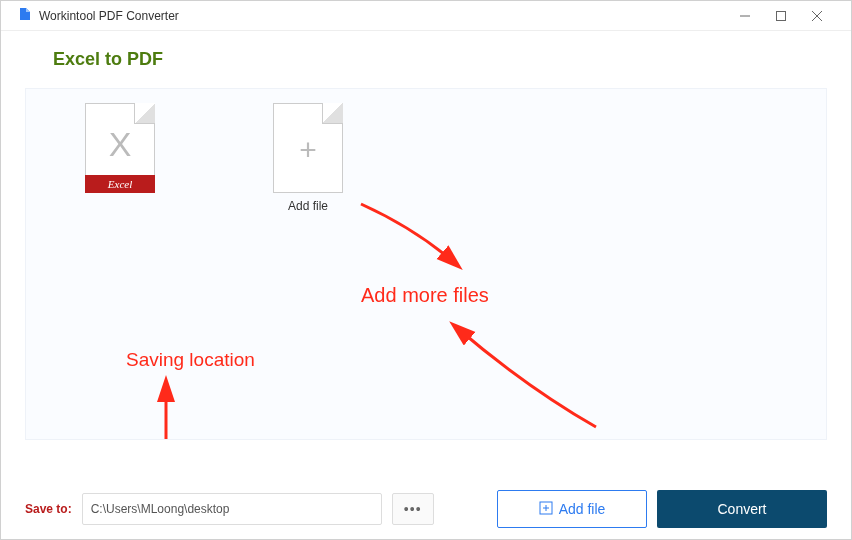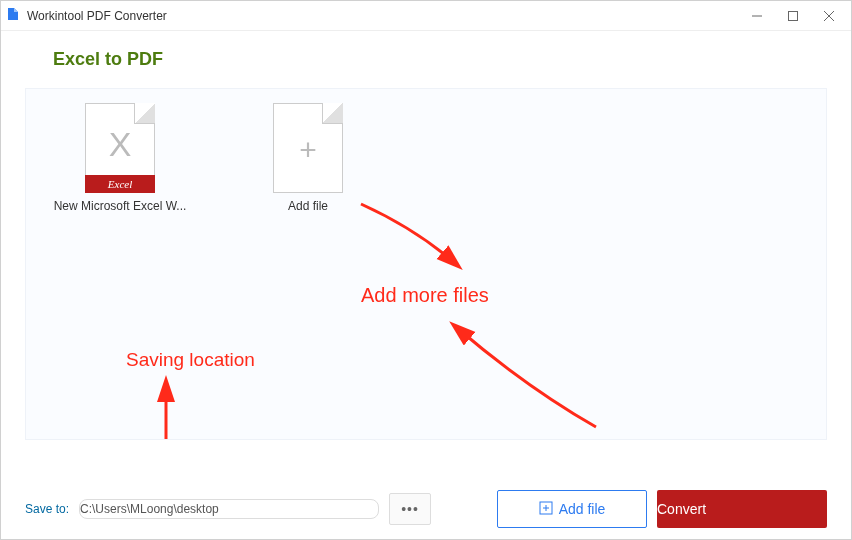--- a/index.html
+++ b/index.html
@@ -1,41 +1,41 @@
 <!DOCTYPE html>
 <html><head>
 <meta charset="utf-8">
 <style>
   * { box-sizing: border-box; margin: 0; padding: 0; font-family: "Segoe UI", Arial, sans-serif; }
   body { background: #f0f0f0; width: 852px; height: 540px; overflow: hidden; }
   .window { width: 852px; height: 540px; background: #fff; border: 1px solid #d0d0d0; position: relative; }
-  .titlebar { height: 30px; display: flex; align-items: center; padding: 0 4px; border-bottom: 1px solid #eee; }
+  .titlebar { height: 30px; display: flex; align-items: center; padding: 0 16px; border-bottom: 1px solid #eee; }
   .titlebar .logo { margin-right: 6px; }
   .titlebar .title { font-size: 12px; color: #333; flex: 1; }
   .wbtn { width: 36px; height: 30px; display: flex; align-items: center; justify-content: center; color: #666; }
   .wbtn svg { display: block; }
   .content { padding: 18px 24px 0 24px; }
   .heading { font-size: 18px; font-weight: 700; color: #4d7c0f; margin-bottom: 18px; margin-left: 28px; }
   .file-area { background: #fafcff; border: 1px solid #eef2f8; height: 352px; padding: 10px 24px; position: relative; }
   .tiles { display: flex; gap: 48px; align-items: flex-start; margin-top: 4px; }
   .tile { width: 140px; text-align: center; cursor: pointer; }
   .doc-icon { width: 70px; height: 90px; margin: 0 auto 6px auto; position: relative; }
   .paper { position: absolute; inset: 0; background: #fff; border: 1px solid #ccc; }
   .paper::after { content: ""; position: absolute; top: -1px; right: -1px; width: 20px; height: 20px; background: linear-gradient(135deg, #fff 0 50%, #e0e0e0 50% 100%); border-left: 1px solid #ccc; border-bottom: 1px solid #ccc; }
   .excel-x { position: absolute; top: 22px; left: 0; right: 0; text-align: center; font-size: 34px; font-weight: 300; color: #bbb; }
   .plus-mark { position: absolute; top: 30px; left: 0; right: 0; text-align: center; font-size: 30px; font-weight: 300; color: #bbb; }
   .excel-badge { position: absolute; bottom: 0; left: 0; right: 0; height: 18px; background: #b91c1c; color: #fff; font-size: 11px; display: flex; align-items: center; justify-content: center; font-style: italic; font-family: Georgia, serif; }
   .tile .label { font-size: 12px; color: #333; white-space: nowrap; overflow: hidden; text-overflow: ellipsis; }
   .footer { position: absolute; bottom: 10px; left: 24px; right: 24px; height: 40px; display: flex; align-items: center; gap: 10px; }
-  .save-to { font-size: 12px; color: #0369a1; }
-  .path-input { flex: 0 0 300px; height: 20px; border: 1px solid #ddd; border-radius: 8px; padding: 0 0; font-size: 12px; color: #555; }
+  .save-to { font-size: 12px; color: #b91c1c; font-weight: bold; }
+  .path-input { flex: 0 0 300px; height: 32px; border: 1px solid #ddd; border-radius: 2px; padding: 0 8px; font-size: 12px; color: #555; }
   .browse-btn { width: 42px; height: 32px; border: 1px solid #ddd; background: #fafafa; display: flex; align-items: center; justify-content: center; font-size: 14px; color: #666; letter-spacing: 1px; cursor: pointer; border-radius: 2px; }
   .spacer { flex: 1; }
   .addfile-btn { width: 150px; height: 38px; border: 1px solid #2d7bf0; color: #2d7bf0; display: flex; align-items: center; justify-content: center; gap: 6px; font-size: 14px; cursor: pointer; background: #fff; border-radius: 2px; }
-  .convert-btn { width: 170px; height: 38px; background: #b91c1c; color: #fff; display: flex; align-items: center; font-size: 14px; cursor: pointer; border-radius: 2px; }
+  .convert-btn { width: 170px; height: 38px; background: #0c4a6e; color: #fff; display: flex; align-items: center; justify-content: center; font-size: 14px; cursor: pointer; border-radius: 2px; }
   
   .ann { position: absolute; color: #ff2a1a; font-size: 19px; pointer-events: none; }
   .arrow { position: absolute; pointer-events: none; }
 </style>
 </head>
 <body>
 
 <div class="window">
   <div class="titlebar">
     <span class="logo">
@@ -67,21 +67,20 @@
     <h1 class="heading">Excel to PDF</h1>
 
     <div class="file-area">
       <div class="tiles">
         <div class="tile">
           <div class="doc-icon">
             <div class="paper"></div>
             <div class="excel-x">X</div>
             <div class="excel-badge">Excel</div>
           </div>
-          <div class="label">New Microsoft Excel W...</div>
         </div>
         <div class="tile">
           <div class="doc-icon">
             <div class="paper"></div>
             <div class="plus-mark">+</div>
           </div>
           <div class="label">Add file</div>
         </div>
       </div>
 

